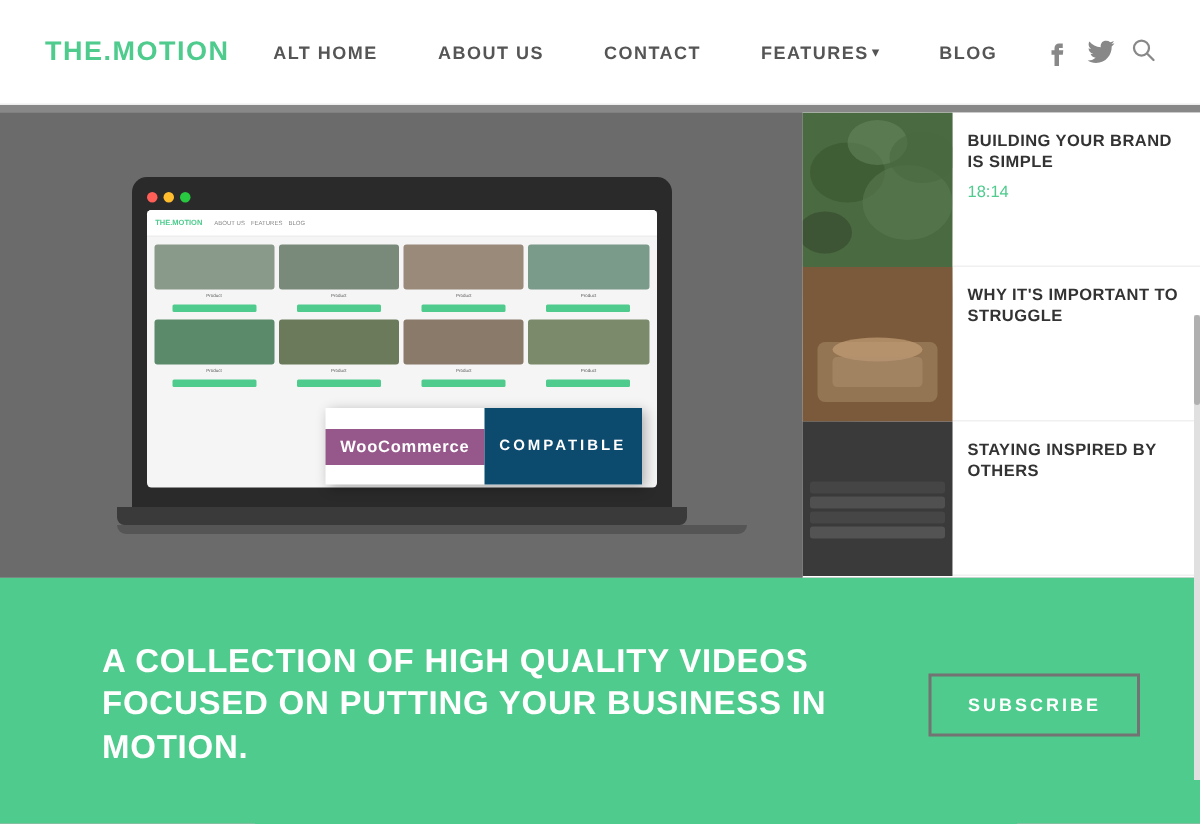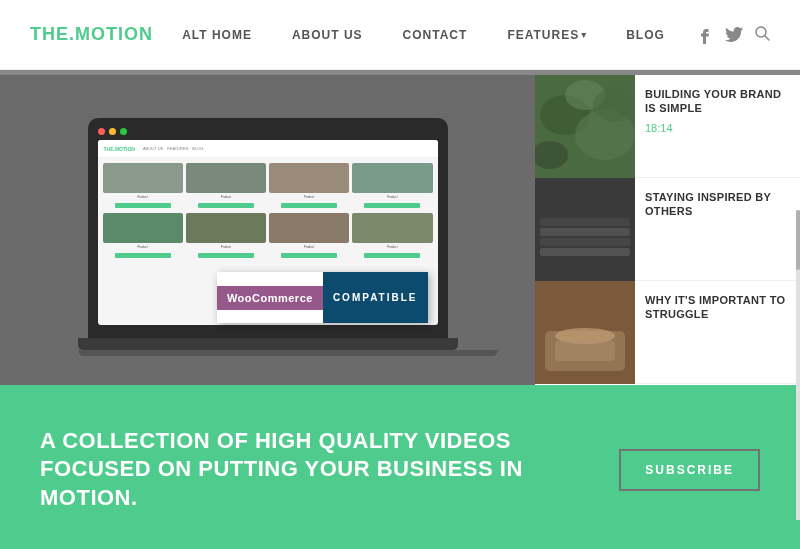--- a/index.html
+++ b/index.html
@@ -307,20 +307,21 @@
       background: #4ecb8d;
       height: 169px;
       display: flex;
       align-items: center;
       justify-content: space-between;
       padding: 0 40px;
     }
 
     .bottom-text {
       max-width: 520px;
+      margin-left: 28px;
     }
 
     .bottom-headline {
       font-size: 22px;
       font-weight: 700;
       color: #fff;
       text-transform: uppercase;
       line-height: 1.3;
       letter-spacing: 0.5px;
     }
@@ -471,53 +472,53 @@
           <ellipse cx="80" cy="30" rx="22" ry="17" fill="#4a6a41" opacity="0.6"></ellipse>
         </svg>
       </div>
       <div class="blog-text">
         <div class="blog-title">BUILDING YOUR BRAND IS SIMPLE</div>
         <div class="blog-time">18:14</div>
       </div>
     </div>
 
     <div class="blog-item">
+      <div class="blog-thumb thumb-2">
+        <svg width="100" height="103" viewBox="0 0 100 103" xmlns="http://www.w3.org/2000/svg">
+          <rect width="100" height="103" fill="#7a5a3a"></rect>
+          <rect x="10" y="50" width="80" height="40" rx="5" fill="#9a7a5a" opacity="0.8"></rect>
+          <ellipse cx="50" cy="55" rx="30" ry="8" fill="#c4a077" opacity="0.7"></ellipse>
+          <rect x="20" y="60" width="60" height="20" rx="3" fill="#b09070" opacity="0.5"></rect>
+          <circle cx="50" cy="35" rx="15" ry="12" fill="#8a6a4a" opacity="0.6"></circle>
+        </svg>
+      </div>
+      <div class="blog-text">
+        <div class="blog-title">WHY IT'S IMPORTANT TO STRUGGLE</div>
+        <div class="blog-time"></div>
+      </div>
+    </div>
+
+    <div class="blog-item">
       <div class="blog-thumb thumb-3">
         <svg width="100" height="103" viewBox="0 0 100 103" xmlns="http://www.w3.org/2000/svg">
           <rect width="100" height="103" fill="#3a3a3a"></rect>
           <rect x="5" y="70" width="90" height="8" rx="2" fill="#5a5a5a" opacity="0.8"></rect>
           <rect x="5" y="60" width="90" height="8" rx="2" fill="#4a4a4a" opacity="0.8"></rect>
           <rect x="5" y="50" width="90" height="8" rx="2" fill="#5a5a5a" opacity="0.7"></rect>
           <rect x="5" y="40" width="90" height="8" rx="2" fill="#4a4a4a" opacity="0.7"></rect>
           <circle cx="20" cy="25" rx="10" ry="10" fill="#6a6a6a" opacity="0.5"></circle>
           <circle cx="50" cy="20" rx="12" ry="12" fill="#5a5a5a" opacity="0.5"></circle>
           <circle cx="80" cy="28" rx="8" ry="8" fill="#6a6a6a" opacity="0.5"></circle>
         </svg>
       </div>
       <div class="blog-text">
         <div class="blog-title">STAYING INSPIRED BY OTHERS</div>
         <div class="blog-time"></div>
       </div>
     </div>
-
-    <div class="blog-item">
-      <div class="blog-thumb thumb-2">
-        <svg width="100" height="103" viewBox="0 0 100 103" xmlns="http://www.w3.org/2000/svg">
-          <rect width="100" height="103" fill="#7a5a3a"></rect>
-          <rect x="10" y="50" width="80" height="40" rx="5" fill="#9a7a5a" opacity="0.8"></rect>
-          <ellipse cx="50" cy="55" rx="30" ry="8" fill="#c4a077" opacity="0.7"></ellipse>
-          <rect x="20" y="60" width="60" height="20" rx="3" fill="#b09070" opacity="0.5"></rect>
-          <circle cx="50" cy="35" rx="15" ry="12" fill="#8a6a4a" opacity="0.6"></circle>
-        </svg>
-      </div>
-      <div class="blog-text">
-        <div class="blog-title">WHY IT'S IMPORTANT TO STRUGGLE</div>
-        <div class="blog-time"></div>
-      </div>
-    </div>
   </div>
 
   <div class="scroll-bar">
     <div class="scroll-thumb"></div>
   </div>
 </div>
 
 <div class="bottom-section">
   <div class="bottom-text">
     <div class="bottom-headline">A COLLECTION OF HIGH QUALITY VIDEOS FOCUSED ON PUTTING YOUR BUSINESS IN MOTION.</div>

